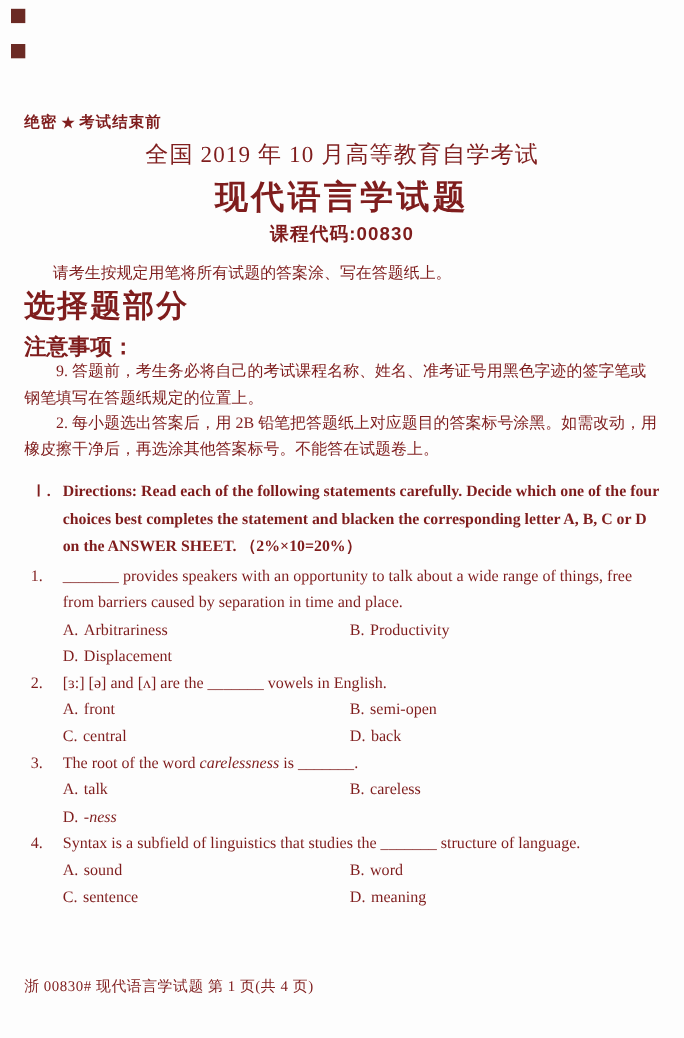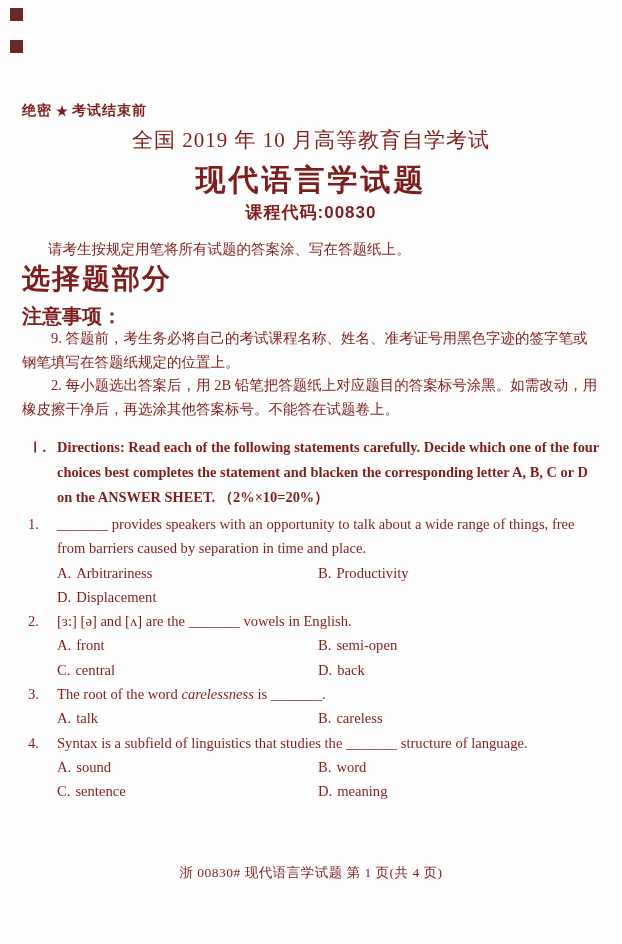--- a/index.html
+++ b/index.html
@@ -70,21 +70,21 @@
 
   .q-area { margin-top:2px; font-size:14.6px; line-height:24.3px; }
   .question { position:relative; margin-left:35px; }
   .qnum { position:absolute; left:-29px; top:0; }
   .stem { width:545px; }
   .options { display:grid; grid-template-columns:261px 1fr; }
   .olabel { margin-right:5px; }
   .it { font-style:italic; }
 
   .footer {
-    margin-top:60px; line-height:18px; text-align:center;
+    margin-top:60px; line-height:18px; 
     font-size:13.5px; letter-spacing:0.5px;
   }
 </style>
 </head>
 <body>
 
 <div class="page">
 
   <div class="scan-mark m1"></div>
   <div class="scan-mark m2"></div>
@@ -140,20 +140,21 @@
     </div>
 
     <div class="question">
       <span class="qnum">3.</span>
       <div class="stem">
         <span>The root of the word </span><span class="it">carelessness</span><span> is _______.</span>
       </div>
       <div class="options">
         <div class="option"><span class="olabel">A.</span><span>talk</span></div>
         <div class="option"><span class="olabel">B.</span><span>careless</span></div>
+        <div class="option"><span class="olabel">D.</span><span class="it">-ness</span></div>
       </div>
     </div>
 
     <div class="question">
       <span class="qnum">4.</span>
       <div class="stem">
         <span>Syntax is a subfield of linguistics that studies the _______ structure of language.</span><span class="it"></span><span></span>
       </div>
       <div class="options">
         <div class="option"><span class="olabel">A.</span><span>sound</span></div>

